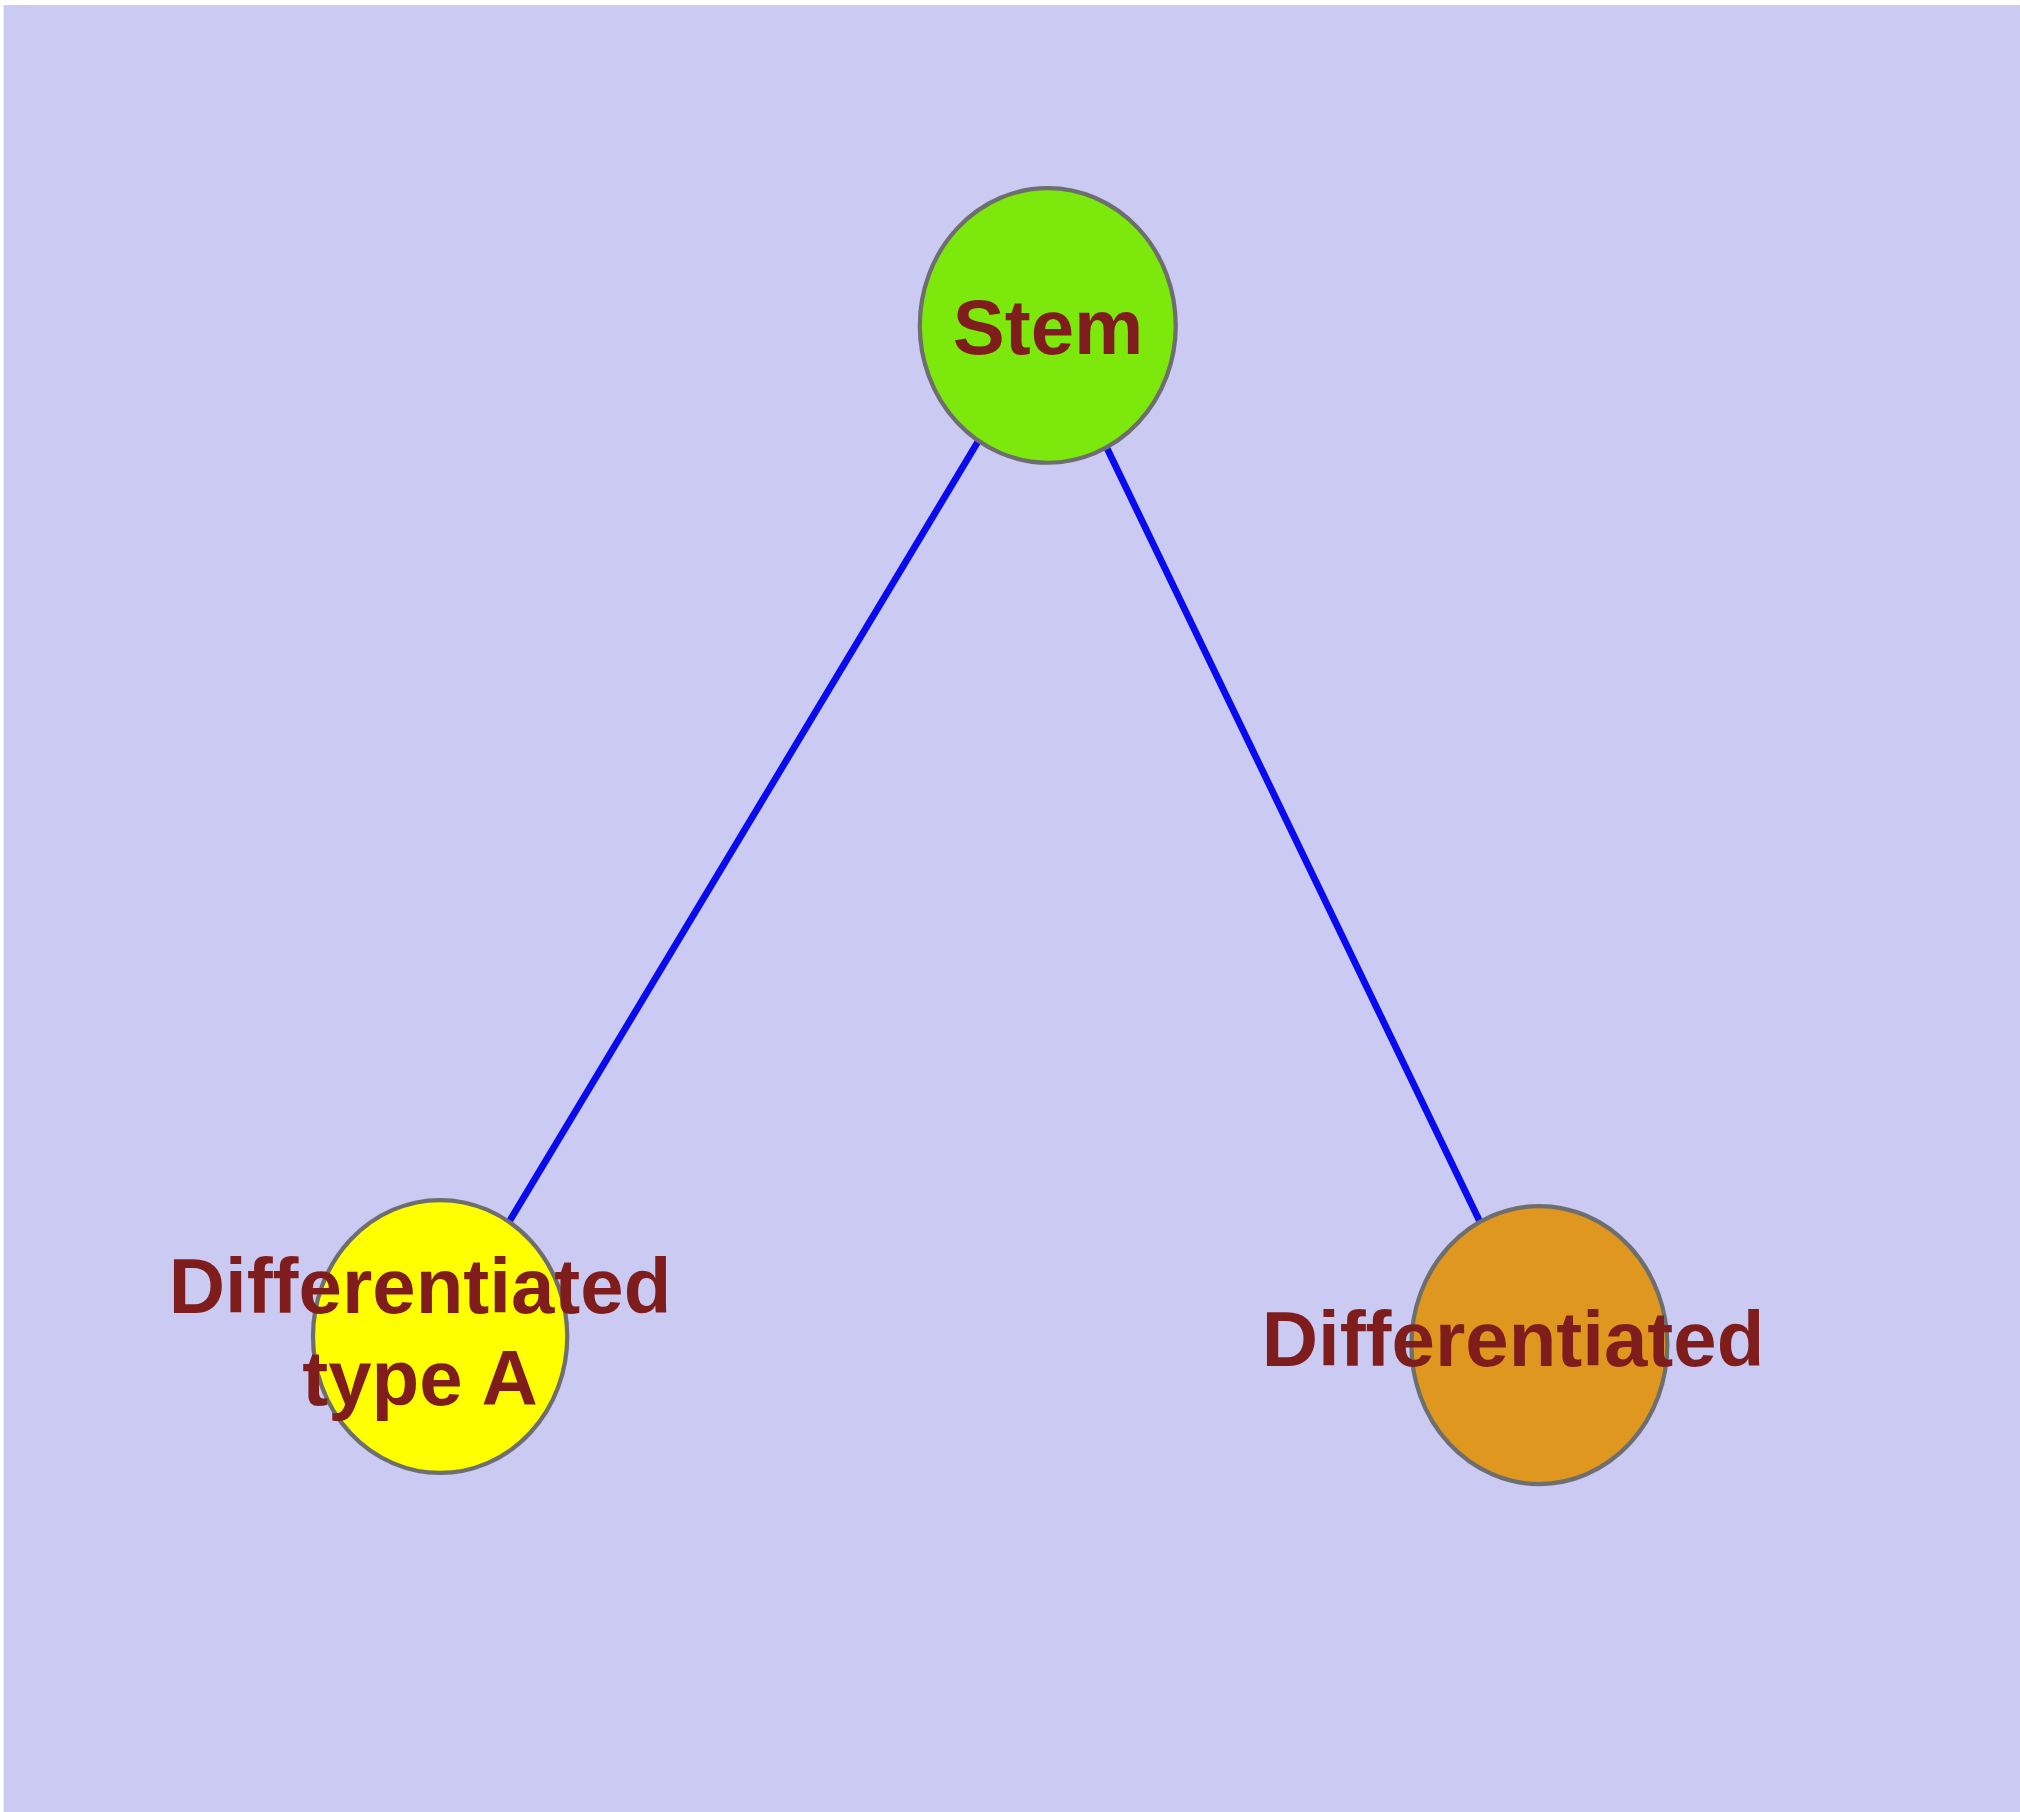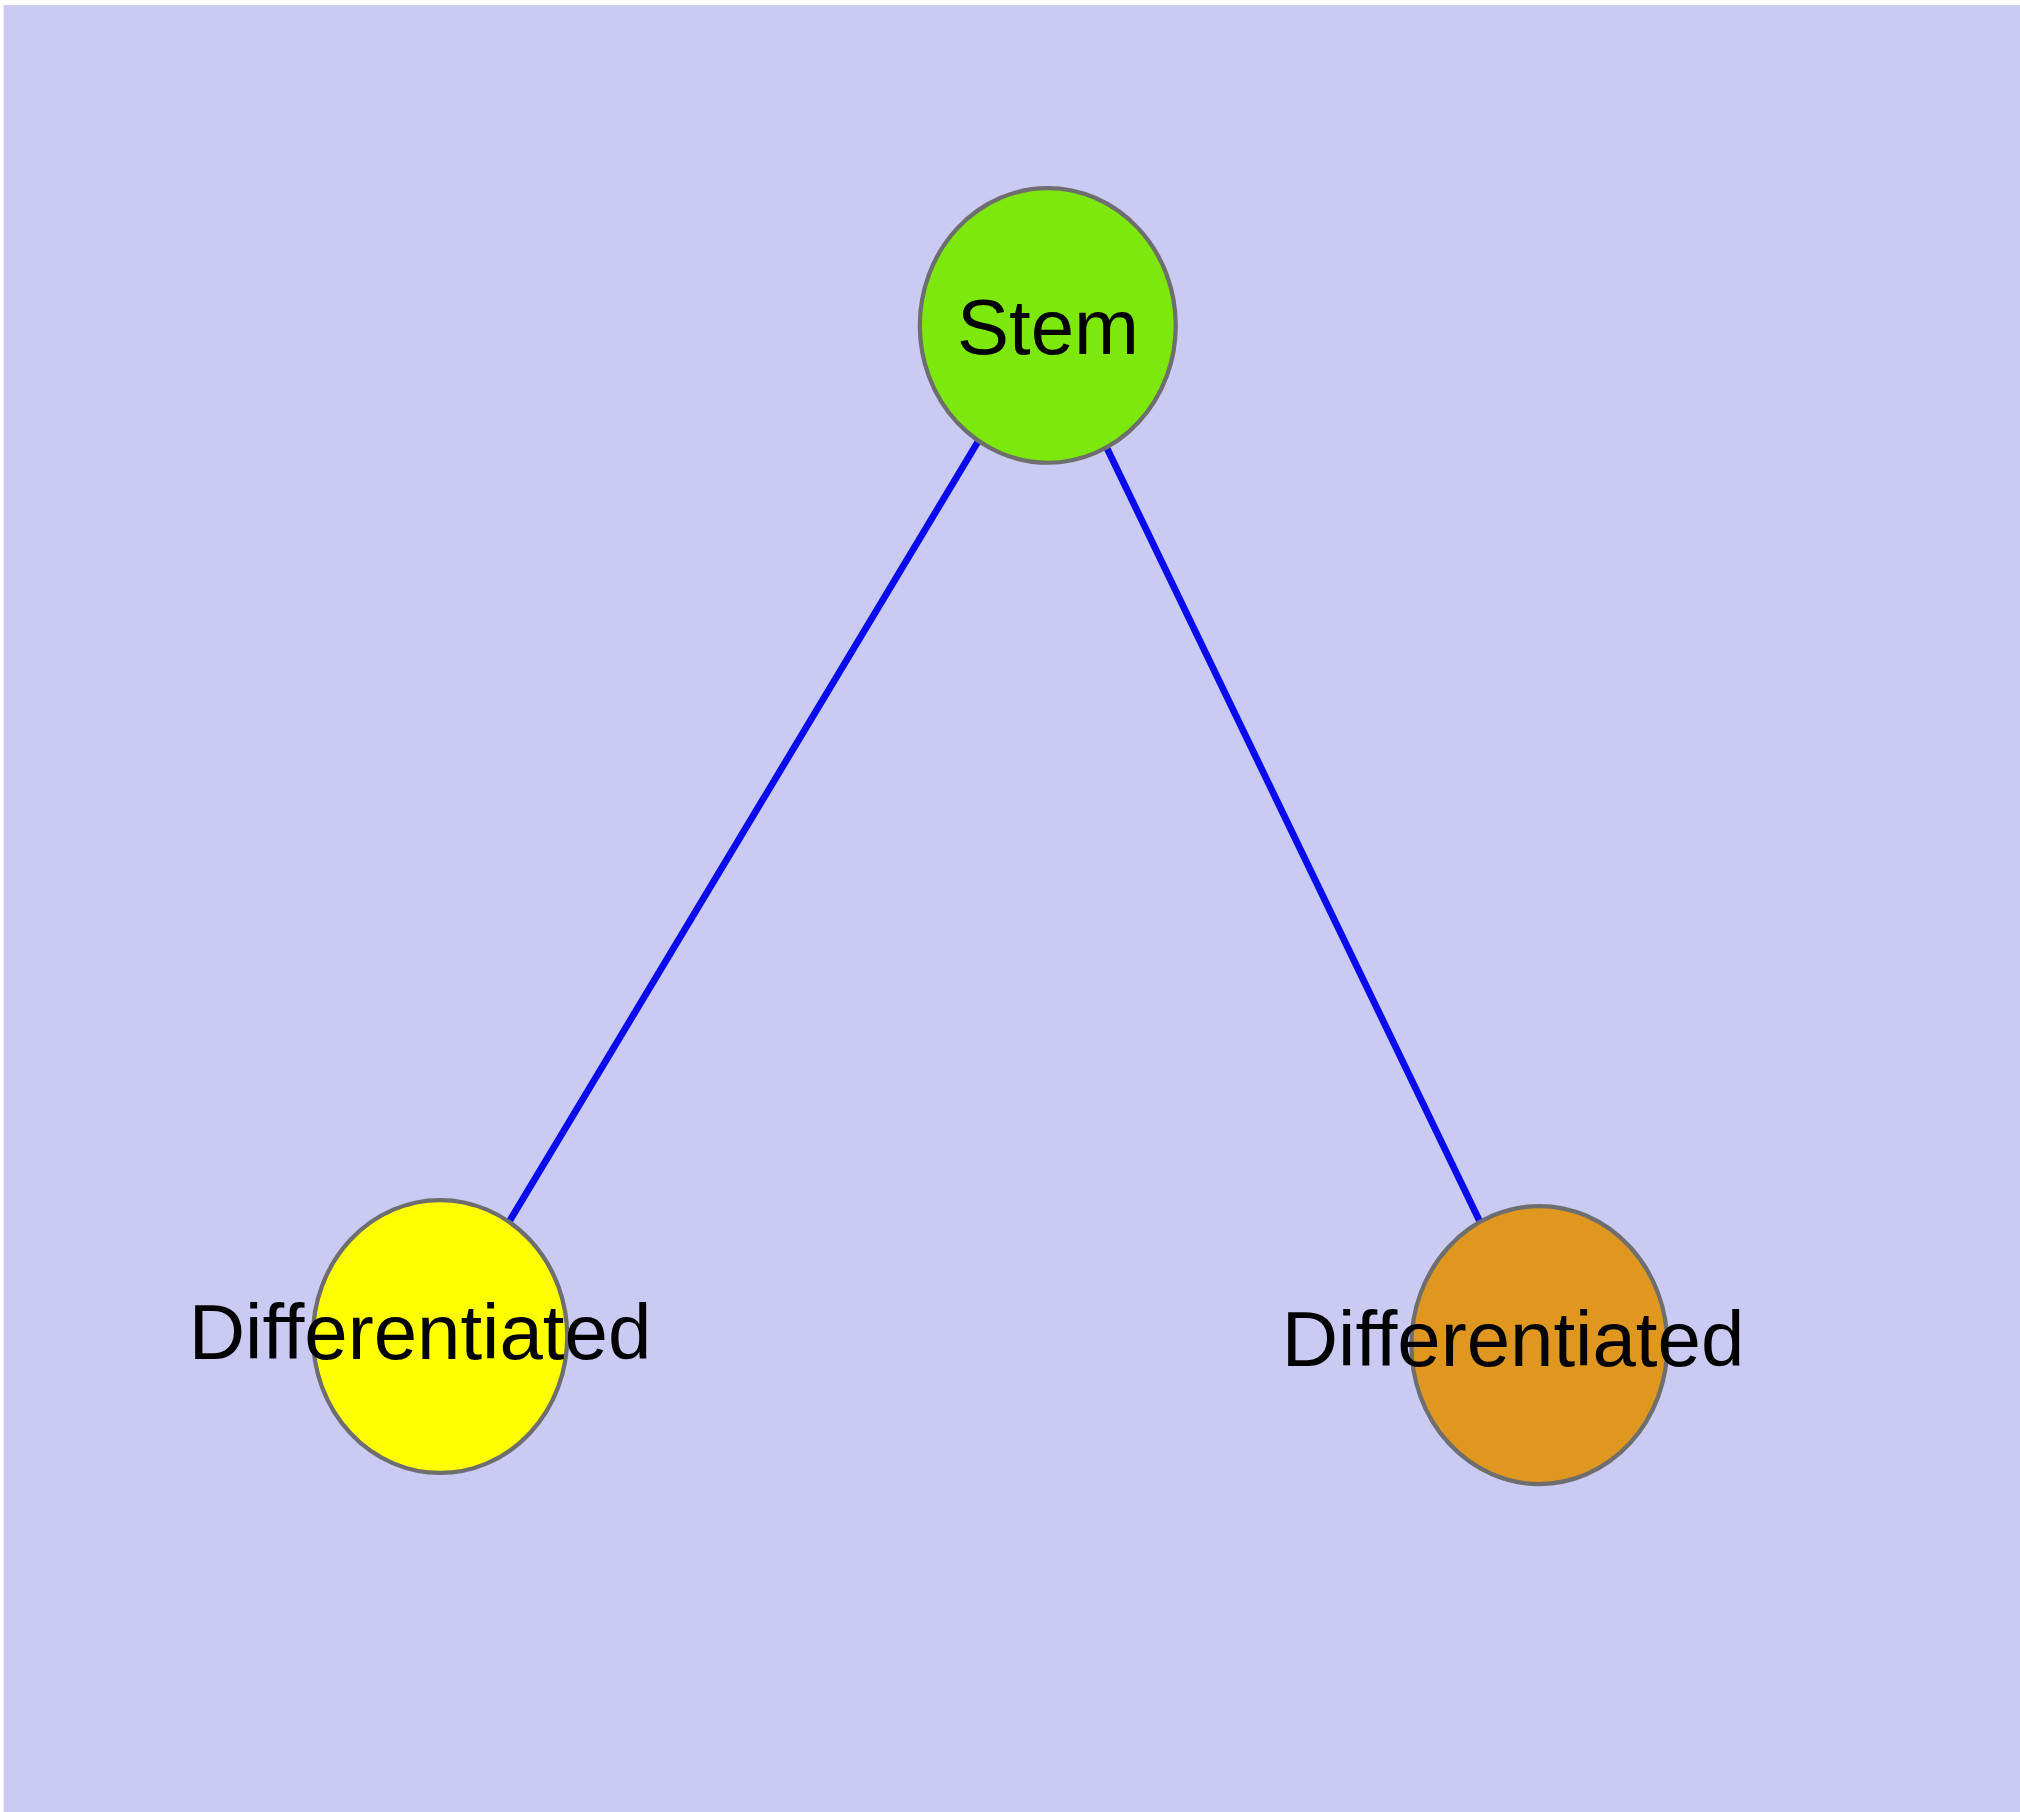--- a/index.html
+++ b/index.html
@@ -23,22 +23,22 @@
     width: 2021px;
     height: 1812px;
     display: block;
   }
   .node-label {
     position: absolute;
     transform: translate(-50%, -50%);
     display: flex;
     flex-direction: column;
     align-items: center;
-    color: #000000;
-    font-weight: normal;
+    color: #7f1d1d;
+    font-weight: bold;
     font-size: 78px;
     line-height: 92px;
     white-space: nowrap;
     text-align: left;
     pointer-events: none;
   }
   .node-label span { display: block; }
   .label-stem   { left: 1048px; top: 327px;  }
   .label-type-a { left: 420px;  top: 1332px; }
   .label-type-b { left: 1513px; top: 1339px; }
@@ -59,20 +59,21 @@
     <ellipse cx="519" cy="1577" rx="150" ry="161" stroke-width="5" stroke="#6E6E6E" fill="#FFFF00"></ellipse>
     <ellipse cx="1816" cy="1587" rx="151" ry="164" stroke-width="5" stroke="#6E6E6E" fill="#E0971F"></ellipse>
   </svg>
 
   <div class="node-label label-stem">
     <span>Stem</span>
   </div>
 
   <div class="node-label label-type-a">
     <span>Differentiated</span>
+    <span>type A</span>
   </div>
 
   <div class="node-label label-type-b">
     <span>Differentiated</span>
   </div>
 
 </div>
 
 
 </body></html>

